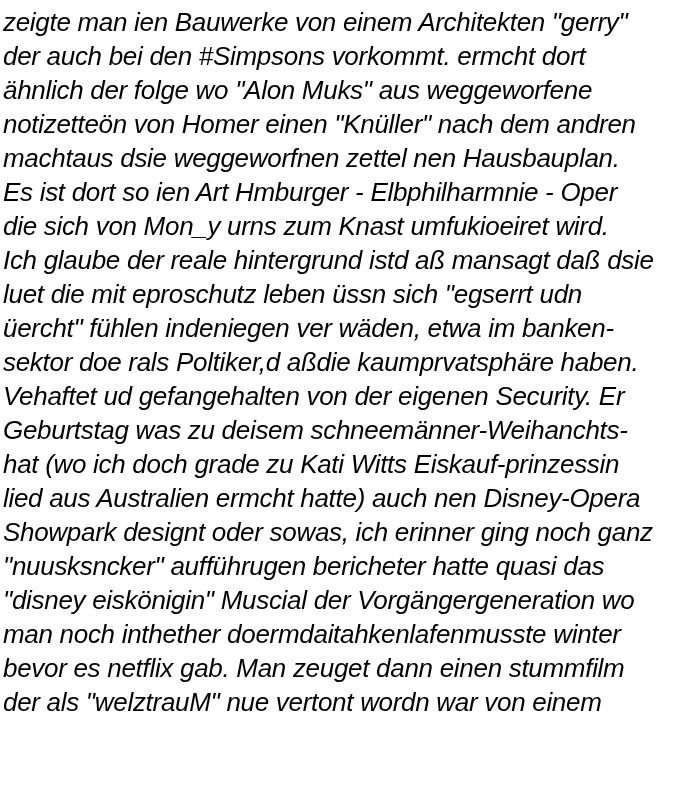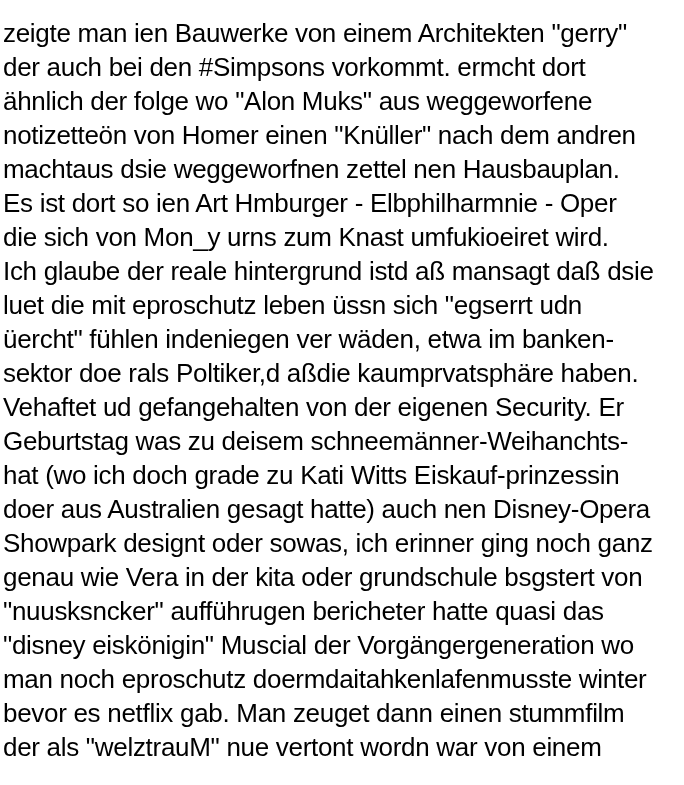--- a/index.html
+++ b/index.html
@@ -4,23 +4,24 @@
 <style>
   html, body {
     margin: 0;
     padding: 0;
     background: #ffffff;
   }
   .page {
     width: 684px;
     height: 785px;
     box-sizing: border-box;
-    padding: 16px 0 0 3px;
+    padding: 5px 0 0 3px;
     background: #ffffff;
     overflow: hidden;
+    font-style: italic;
   }
   .line {
     font-family: "Liberation Sans", "DejaVu Sans", sans-serif;
     font-size: 26px;
     line-height: 34px;
     color: #000000;
     white-space: pre;
     letter-spacing: -0.3px;
   }
 </style>
@@ -35,21 +36,20 @@
   <div class="line">machtaus dsie weggeworfnen zettel nen Hausbauplan.</div>
   <div class="line">Es ist dort so ien Art Hmburger - Elbphilharmnie - Oper</div>
   <div class="line">die sich von Mon_y urns zum Knast umfukioeiret wird.</div>
   <div class="line">Ich glaube der reale hintergrund istd aß mansagt daß dsie</div>
   <div class="line">luet die mit eproschutz leben üssn sich "egserrt udn</div>
   <div class="line">üercht" fühlen indeniegen ver wäden, etwa im banken-</div>
   <div class="line">sektor doe rals Poltiker,d aßdie kaumprvatsphäre haben.</div>
   <div class="line">Vehaftet ud gefangehalten von der eigenen Security. Er</div>
   <div class="line">Geburtstag was zu deisem schneemänner-Weihanchts-</div>
   <div class="line">hat (wo ich doch grade zu Kati Witts Eiskauf-prinzessin</div>
-  <div class="line">doer aus Australien gesagt hatte) auch nen Disney-Opera</div>
+  <div class="line">lied aus Australien ermcht hatte) auch nen Disney-Opera</div>
   <div class="line">Showpark designt oder sowas, ich erinner ging noch ganz</div>
-  <div class="line">genau wie Vera in der kita oder grundschule bsgstert von</div>
   <div class="line">"nuusksncker" aufführugen bericheter hatte quasi das</div>
   <div class="line">"disney eiskönigin" Muscial der Vorgängergeneration wo</div>
-  <div class="line">man noch eproschutz doermdaitahkenlafenmusste winter</div>
+  <div class="line">man noch inthether doermdaitahkenlafenmusste winter</div>
   <div class="line">bevor es netflix gab. Man zeuget dann einen stummfilm</div>
   <div class="line">der als "welztrauM" nue vertont wordn war von einem</div>
 </div>
 
 </body></html>

